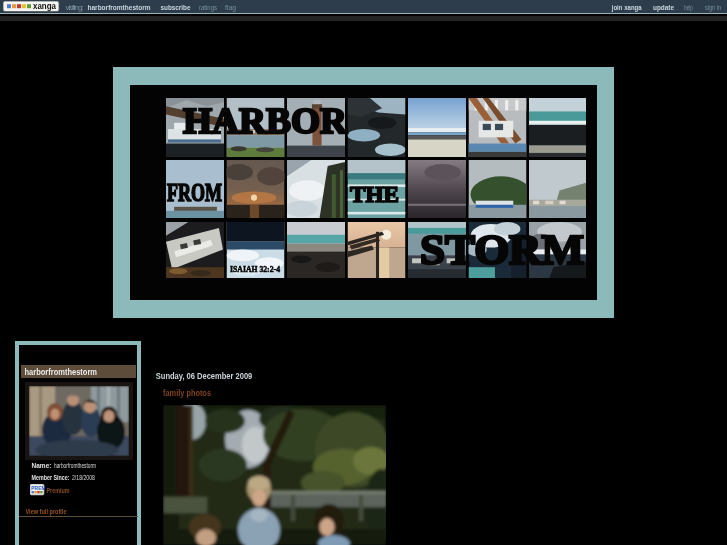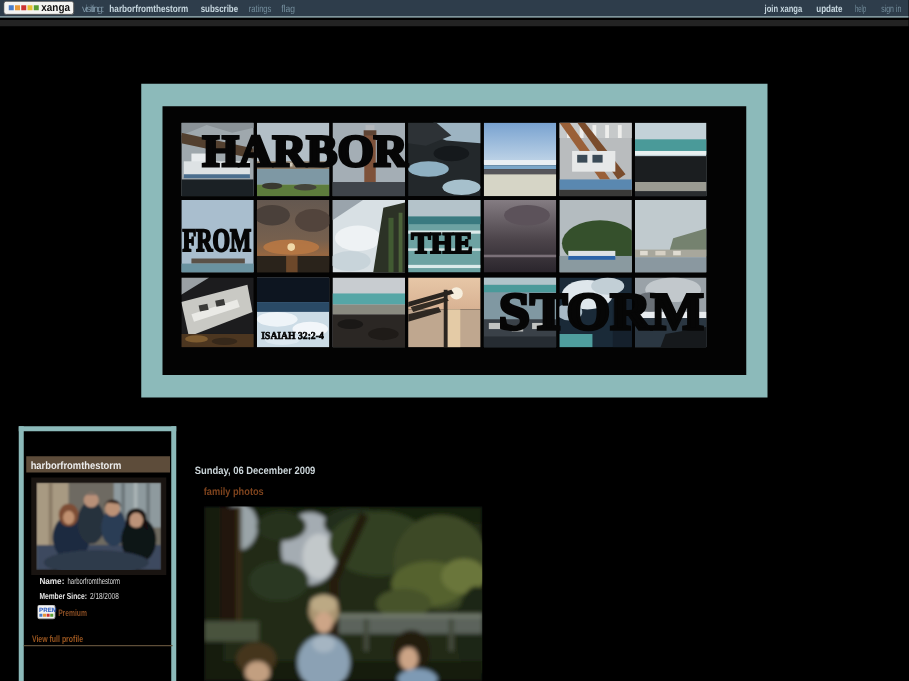--- a/index.html
+++ b/index.html
@@ -38,21 +38,21 @@
  <text x="225" y="9.5" fill="#76909f" textLength="11" lengthAdjust="spacingAndGlyphs">flag</text>
  <text x="611.7" y="9.5" fill="#c8d8e0" font-weight="bold" textLength="30" lengthAdjust="spacingAndGlyphs">join xanga</text>
  <text x="653" y="9.5" fill="#c8d8e0" font-weight="bold" textLength="21" lengthAdjust="spacingAndGlyphs">update</text>
  <text x="684" y="9.5" fill="#76909f" textLength="9" lengthAdjust="spacingAndGlyphs">help</text>
  <text x="705" y="9.5" fill="#76909f" textLength="16" lengthAdjust="spacingAndGlyphs">sign in</text>
 </svg>
 
 <div id="banner">
     <div id="bannerin"></div>
   </div>
-<div class="abs" style="left:145px;top:98px" id="gridhold">
+<div class="abs" style="left:166px;top:98px" id="gridhold">
 <svg width="420" height="180" viewBox="0 0 420 180">
 
 <g transform="translate(0,0) scale(1.0175,1.0351)">
         <clipPath id="c00">
           <rect width="57" height="57"></rect>
         </clipPath>
         <g clip-path="url(#c00)">
  <rect width="57" height="57" fill="#9fa8ad"></rect>
  <polygon points="0,10 20,2 40,8 57,4 57,0 0,0" fill="#8a9297"></polygon>
  <polygon points="0,8 57,20 57,28 0,16" fill="#53402f"></polygon>

